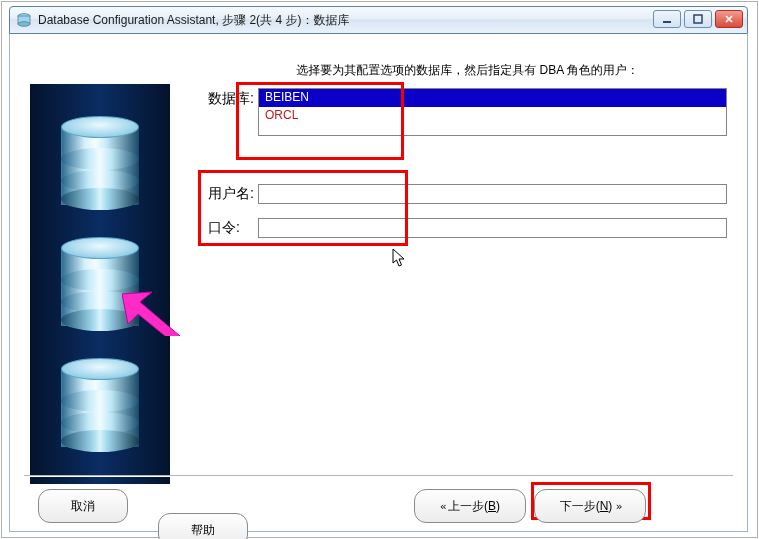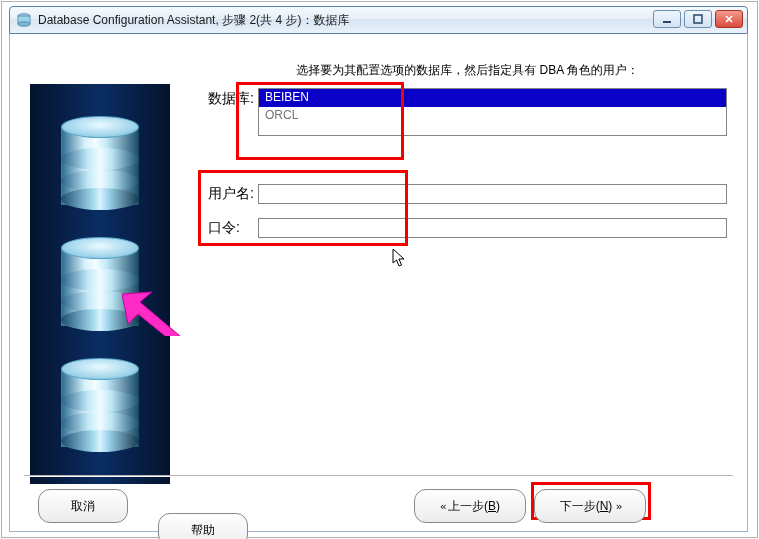--- a/index.html
+++ b/index.html
@@ -98,21 +98,21 @@
   .field {
     flex:1; height:20px; border:1px solid #848484; background:#fff; padding:1px 3px;
     font-size:12px; color:#000;
   }
 
   
   .dblist {
     position:absolute; left:248px; top:54px; right:20px; height:48px;
     border:1px solid #848484; background:#fff; overflow:hidden;
   }
-  .dblist .opt { height:18px; padding:1px 6px; font-size:12px; color:#737373; }
+  .dblist .opt { height:18px; padding:1px 6px; font-size:12px; color:#b91c1c; }
   .dblist .opt.sel { background:#0a00c8; color:#fff; }
 
   
   .redbox { position:absolute; border:3px solid #f40000; pointer-events:none; }
 
   
   .sep {
     position:absolute; left:14px; right:14px; bottom:54px; height:0;
     border-top:1px solid #b5b5b5; border-bottom:1px solid #fff;
   }

